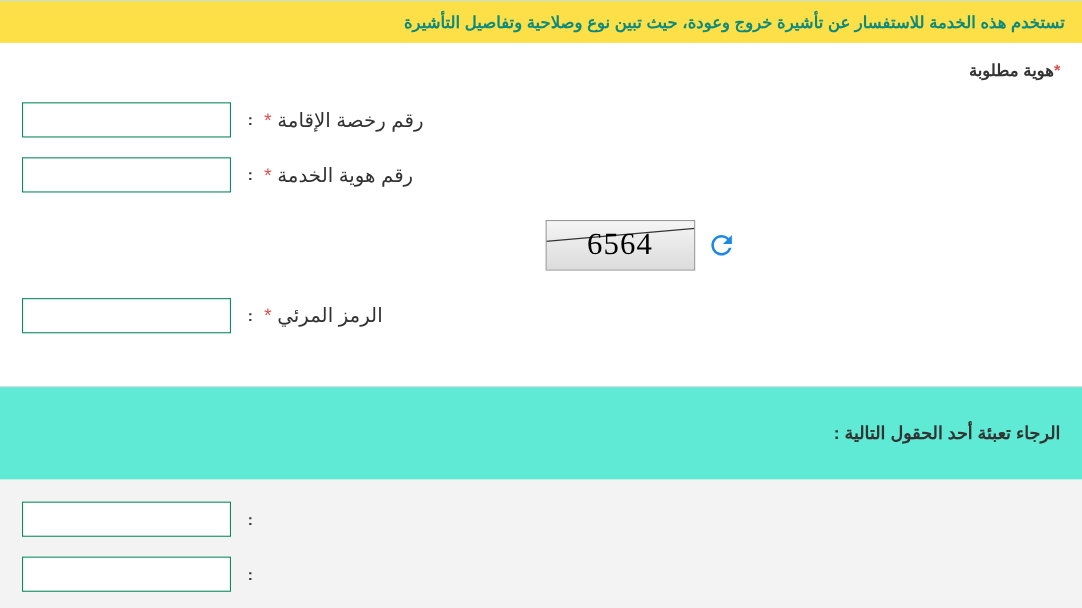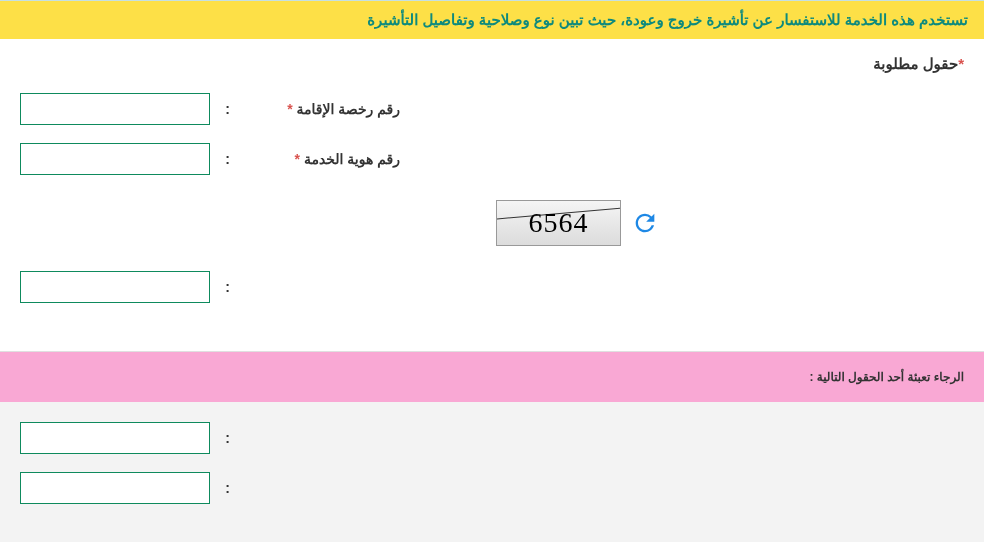--- a/index.html
+++ b/index.html
@@ -40,24 +40,24 @@
     }
     .form-row {
       display: flex;
       align-items: center;
       justify-content: flex-end;
       margin-bottom: 18px;
       gap: 10px;
     }
     .form-label {
       width: 160px;
-      text-align: right;
-      font-weight: bold;
-      color: #333;
-      font-size: 14px;
+      text-align: left;
+      font-weight: normal;
+      color: #333;
+      font-size: 18px;
     }
     .form-label .asterisk {
       color: #d9534f;
     }
     .colon {
       width: 10px;
       font-weight: bold;
     }
     .form-input {
       width: 190px;
@@ -69,21 +69,21 @@
     }
     .captcha-row {
       display: flex;
       align-items: center;
       justify-content: flex-end;
       margin: 25px 0;
       gap: 10px;
       padding-left: 476px;
     }
     .captcha-image {
-      width: 125px;
+      width: 136px;
       height: 46px;
       background: linear-gradient(180deg, #f5f5f5 0%, #e8e8e8 50%, #dcdcdc 100%);
       border: 1px solid #999;
       display: flex;
       align-items: center;
       justify-content: center;
       font-family: Georgia, serif;
       font-size: 28px;
       color: #000;
       position: relative;
@@ -109,24 +109,24 @@
       color: #1e88e5;
       display: flex;
       align-items: center;
     }
     .refresh-btn svg {
       width: 28px;
       height: 28px;
       fill: #1e88e5;
     }
     .section-header {
-      background: #f9a8d4;
-      padding: 18px 20px;
-      font-weight: bold;
-      font-size: 12px;
+      background: #5eead4;
+      padding: 32px 20px;
+      font-weight: bold;
+      font-size: 16px;
       color: #333;
       margin-top: 10px;
       border-top: 1px solid #e0e0e0;
     }
     .section-body {
       background: #f3f3f3;
       padding: 20px;
     }
     .button-row {
       display: flex;
@@ -138,21 +138,21 @@
   </style>
 </head>
 <body>
 
 <div class="container">
   <div class="info-banner">
     <span>تستخدم هذه الخدمة للاستفسار عن تأشيرة خروج وعودة، حيث تبين نوع وصلاحية وتفاصيل التأشيرة</span>
   </div>
 
   <div class="required-note">
-    <span class="asterisk">*</span><span>حقول مطلوبة</span>
+    <span class="asterisk">*</span><span>هوية مطلوبة</span>
   </div>
 
   <div class="form-section">
     <div class="form-row">
       <div class="form-label">
         <span>رقم رخصة الإقامة</span>
         <span class="asterisk">*</span>
       </div>
       <span class="colon">:</span>
       <input type="text" class="form-input" value="" style="">
@@ -173,20 +173,24 @@
           <path d="M17.65 6.35A7.958 7.958 0 0 0 12 4c-4.42 0-7.99 3.58-7.99 8s3.57 8 7.99 8c3.73 0 6.84-2.55 7.73-6h-2.08A5.99 5.99 0 0 1 12 18c-3.31 0-6-2.69-6-6s2.69-6 6-6c1.66 0 3.14.69 4.22 1.78L13 11h7V4l-2.35 2.35z"></path>
         </svg>
       </div>
       <div class="captcha-image">
         <div class="captcha-line"></div>
         <span class="captcha-text">6564</span>
       </div>
     </div>
 
     <div class="form-row">
+      <div class="form-label">
+        <span>الرمز المرئي</span>
+        <span class="asterisk">*</span>
+      </div>
       <span class="colon">:</span>
       <input type="text" class="form-input" value="" style="">
     </div>
   </div>
 
   <div class="section-header">
     <span>الرجاء تعبئة أحد الحقول التالية :</span>
   </div>
 
   <div class="section-body">

